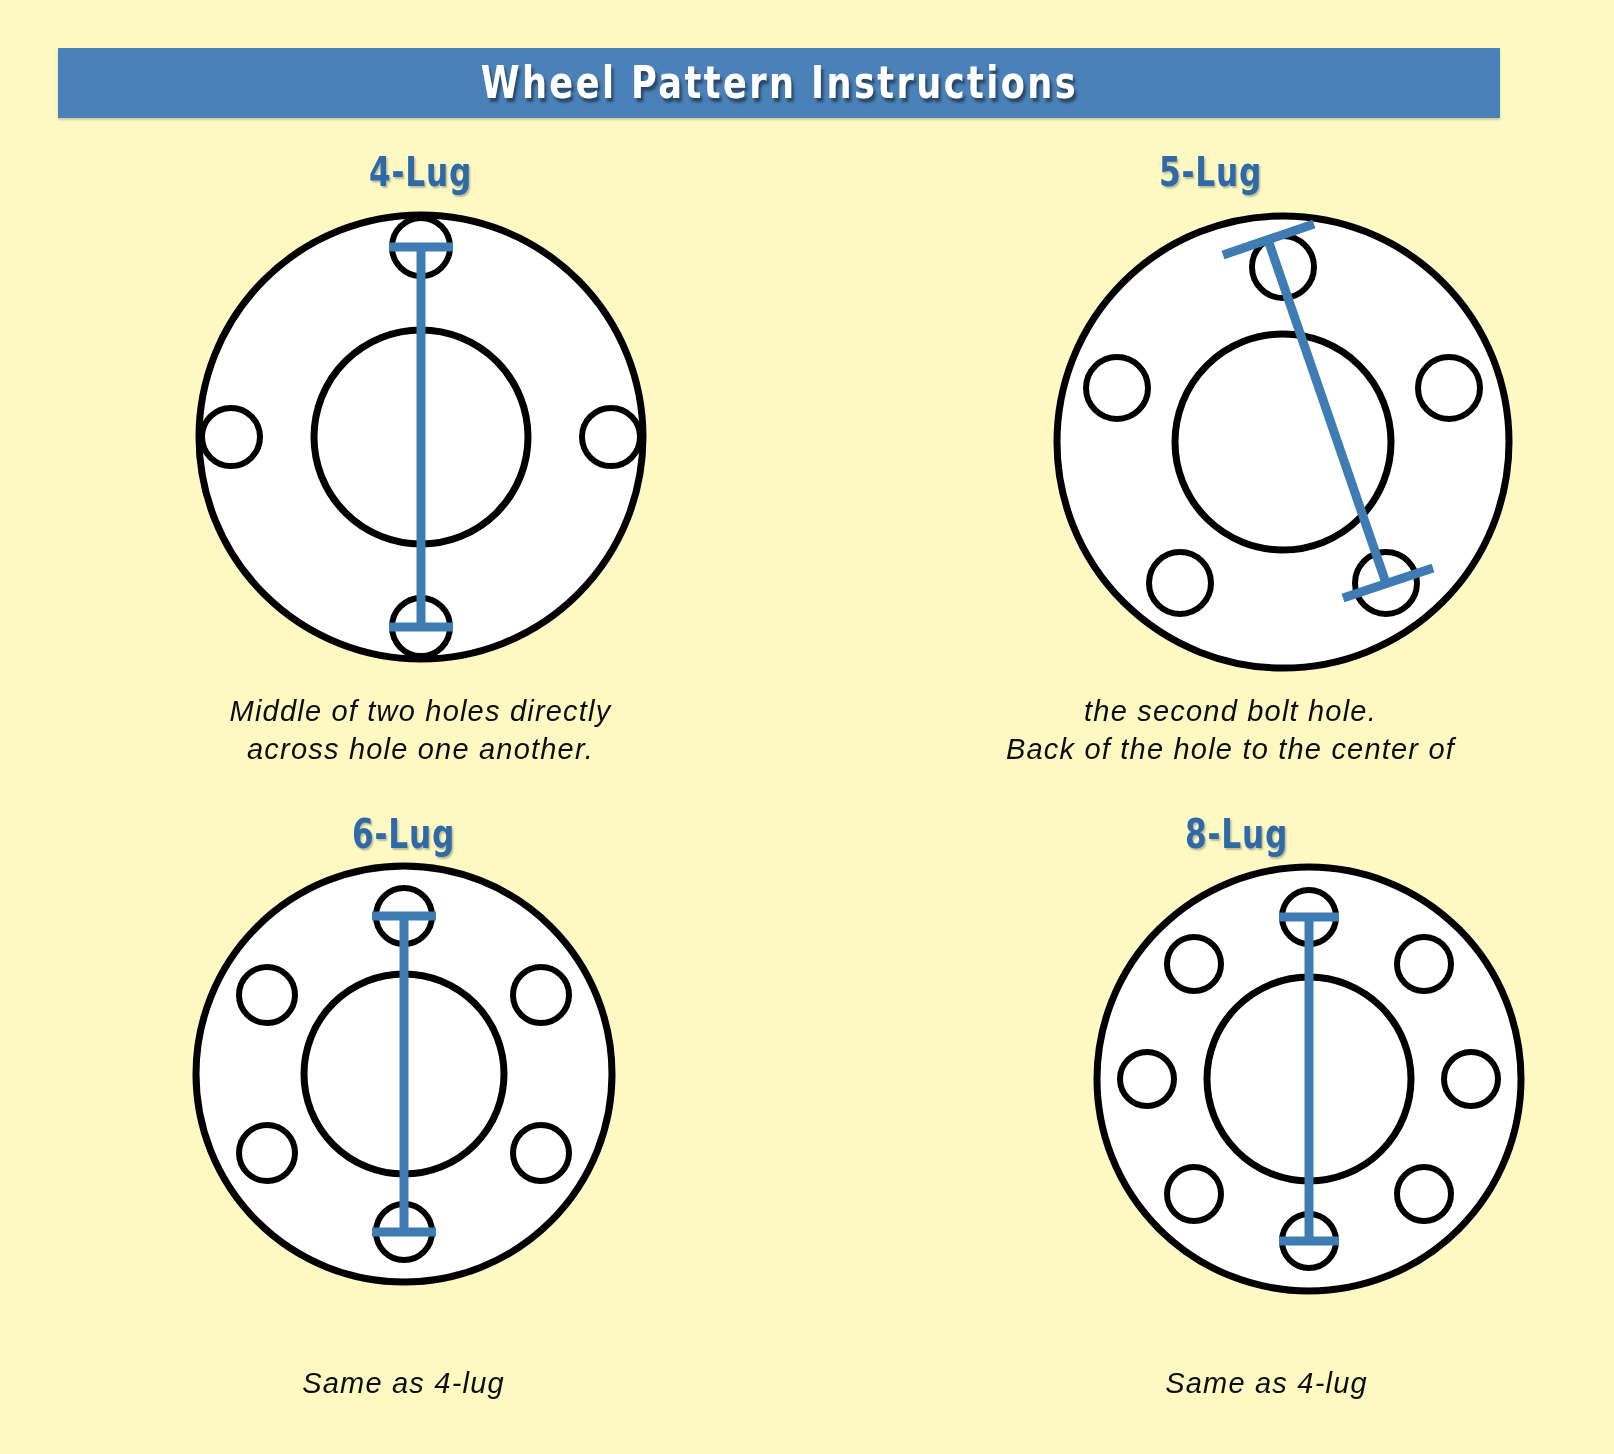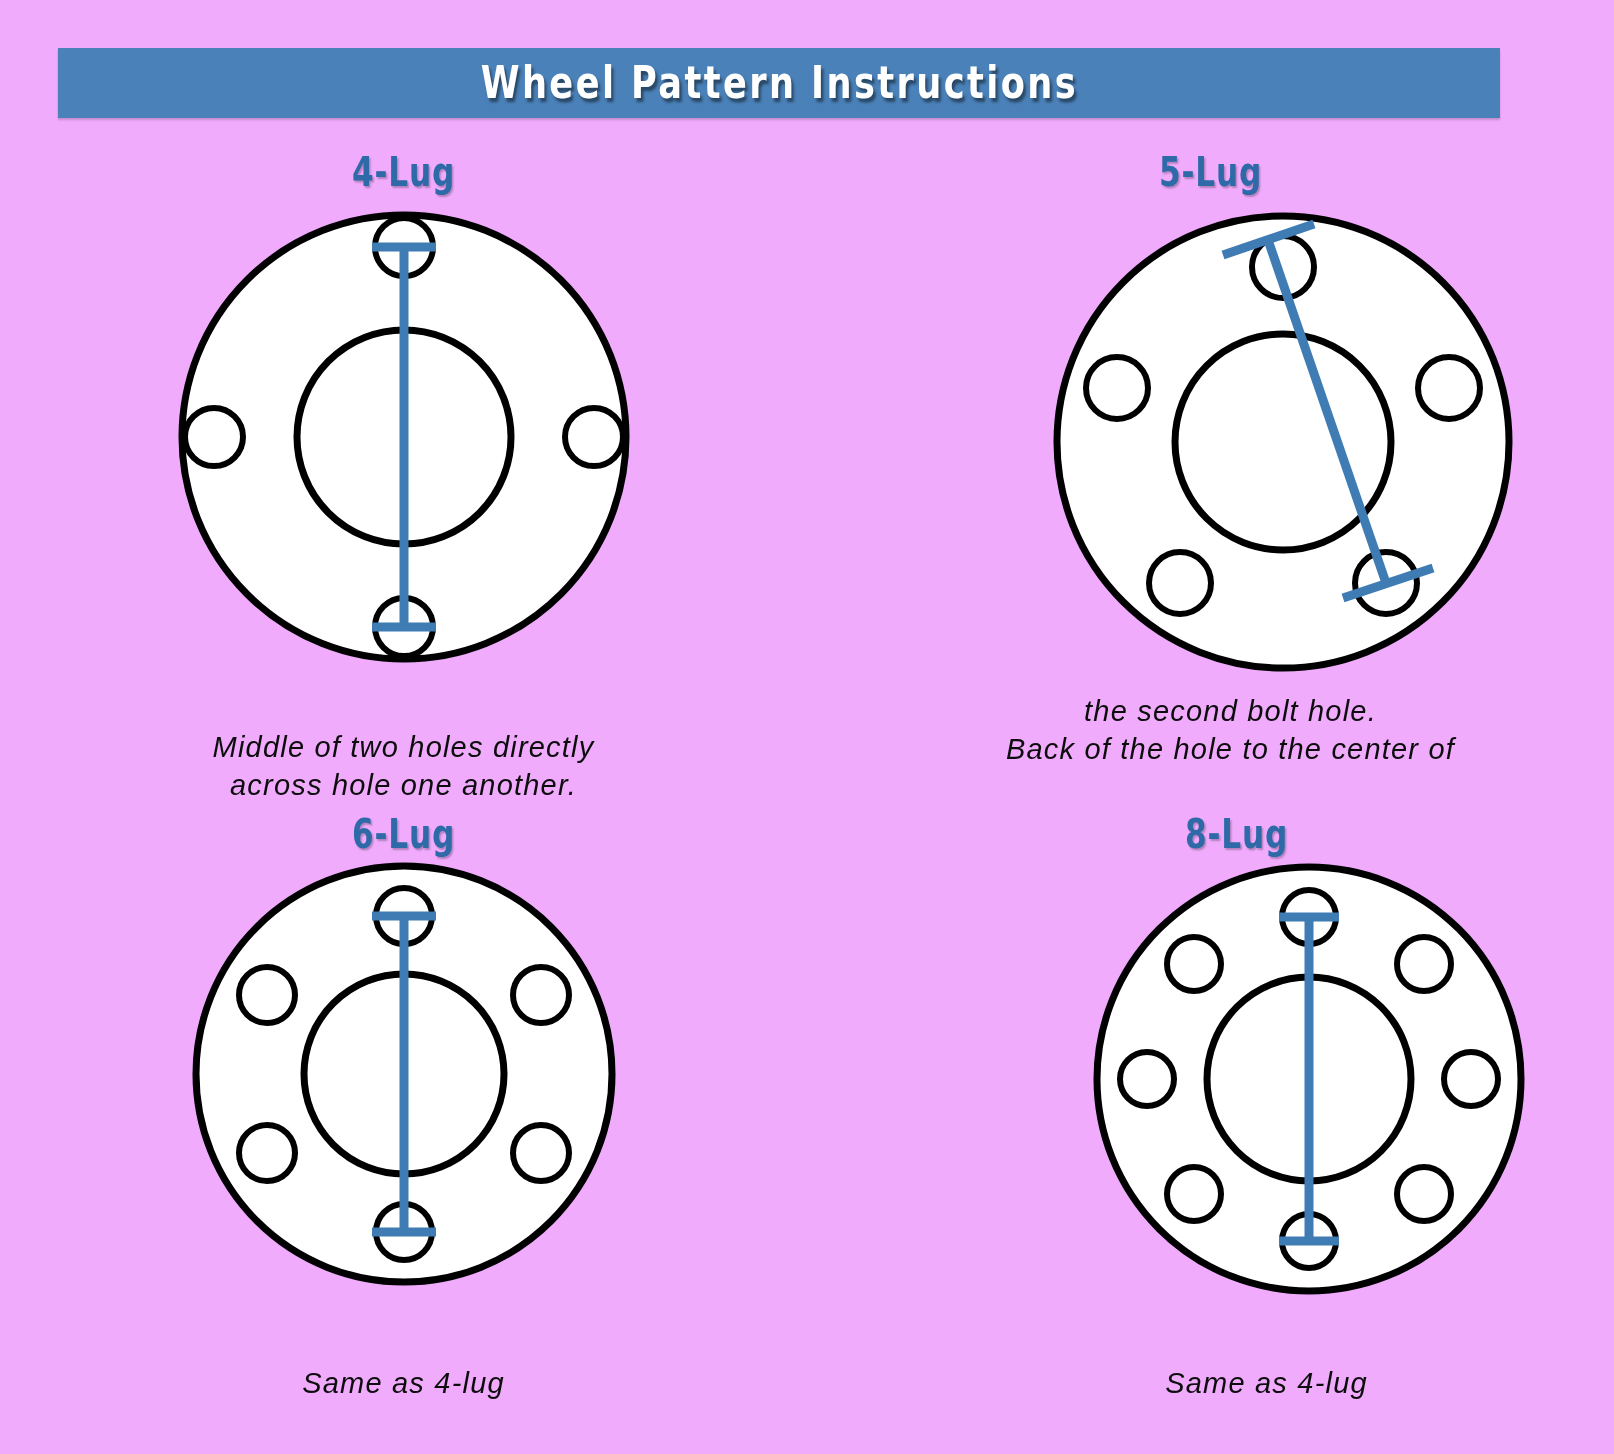--- a/index.html
+++ b/index.html
@@ -11,21 +11,21 @@
     width: 1614px;
     height: 1454px;
     font-family: "Liberation Sans", sans-serif;
     overflow: hidden;
     position: relative;
   }
 
   .page {
     position: absolute;
     inset: 0;
-    background: #f0abfc;
+    background: #fef9c3;
   }
 
   
   .header-banner {
     position: absolute;
     left: 58px;
     top: 48px;
     width: 1442px;
     height: 70px;
     background: #4a81b8;
@@ -54,21 +54,21 @@
     top: 130px;
     width: 1614px;
     height: 1324px;
   }
   .cell {
     position: absolute;
     width: 807px;
     height: 662px;
     box-sizing: border-box;
   }
-  .cell-4lug { left: 0px;   top: 0px; }
+  .cell-4lug { left: 17px;   top: 0px; }
   .cell-5lug { left: 807px; top: 0px; }
   .cell-6lug { left: 0px;   top: 662px; }
   .cell-8lug { left: 833px; top: 662px; }
 
   .lug-label {
     position: absolute;
     top: 22px;
     width: 100%;
     text-align: center;
     color: #2f6aa8;
@@ -99,21 +99,21 @@
     left: 0;
     width: 100%;
     text-align: center;
     color: #0d0d0d;
     font-family: "Liberation Sans", sans-serif;
     font-style: italic;
     font-size: 29px;
     letter-spacing: 1.2px;
     line-height: 1.32;
   }
-  .caption-4lug { top: 562px; margin-top: 36px; }
+  .caption-4lug { top: 562px; }
   .caption-5lug { top: 562px; padding-left: 40px; box-sizing: border-box; }
   .caption-6lug { top: 572px; }
   .caption-8lug { top: 572px; padding-left: 60px; box-sizing: border-box; }
 
   svg { display: block; overflow: visible; }
   .disc-outline { fill: #ffffff; stroke: #000000; stroke-width: 7; }
   .hub-outline  { fill: #ffffff; stroke: #000000; stroke-width: 7; }
   .lug-hole     { fill: #ffffff; stroke: #000000; stroke-width: 6; }
   .measure-line { stroke: #3f7cb4; stroke-width: 9; stroke-linecap: butt; fill: none; }
   .measure-cap  { stroke: #3f7cb4; stroke-width: 9; stroke-linecap: butt; fill: none; }

